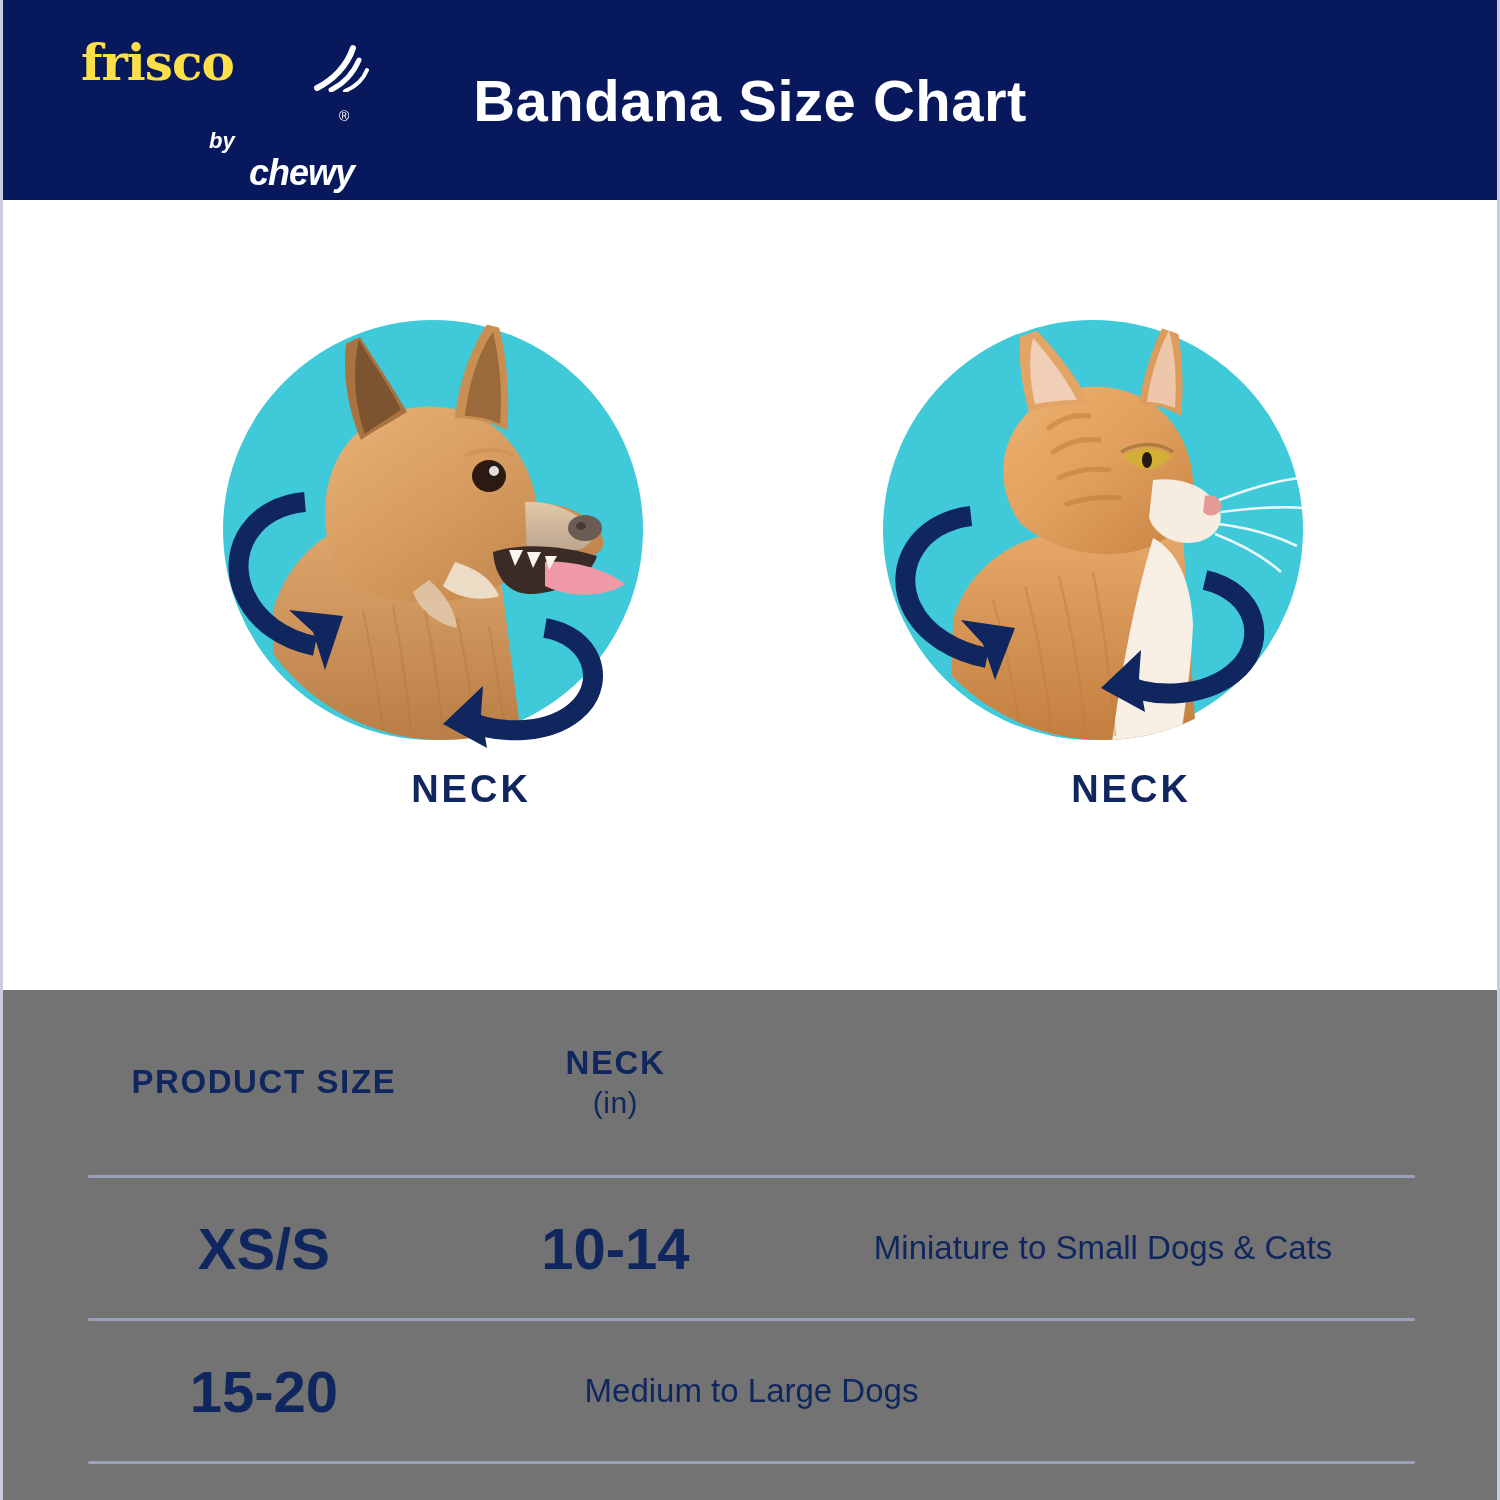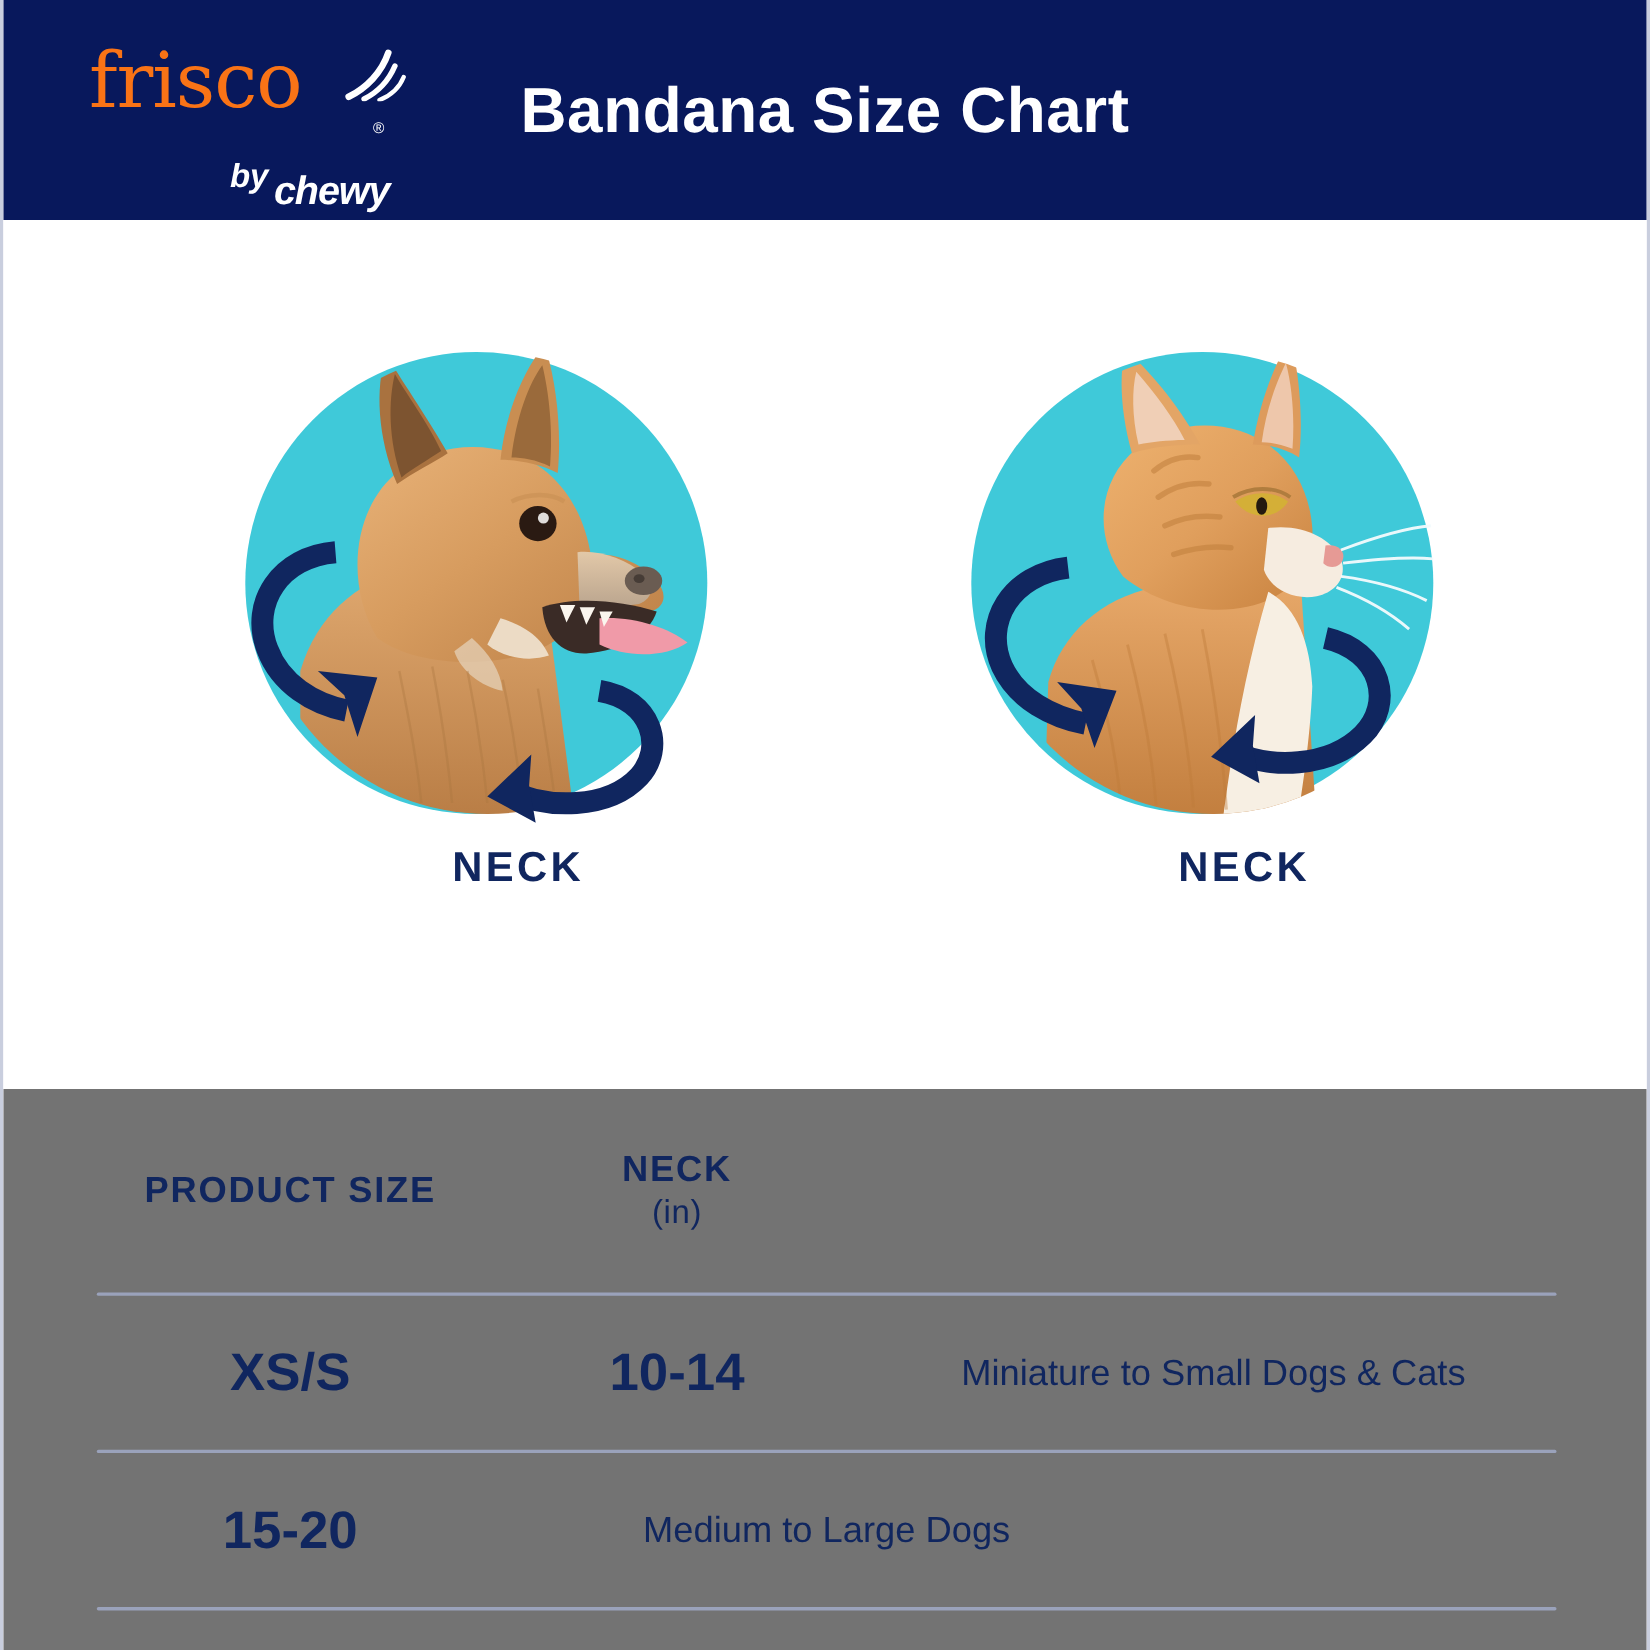--- a/index.html
+++ b/index.html
@@ -36,23 +36,23 @@
   }
   .logo-block {
     position: absolute;
     left: 78px;
     top: 36px;
     width: 300px;
     height: 128px;
   }
   .logo-wordmark {
     font-family: "DejaVu Serif", serif;
-    font-weight: normal;
-    font-size: 70px;
-    color: #f97316;
+    font-weight: bold;
+    font-size: 50px;
+    color: #fde047;
     letter-spacing: -1px;
     line-height: 1;
     position: absolute;
     left: 0;
     top: 2px;
   }
   .logo-swoosh {
     position: absolute;
     left: 232px;
     top: 8px;
@@ -64,26 +64,25 @@
     left: 258px;
     top: 72px;
     font-size: 14px;
     color: #ffffff;
     font-family: "Liberation Sans", sans-serif;
   }
   .logo-by {
     position: absolute;
     left: 128px;
     top: 92px;
-    font-size: 30px;
+    font-size: 22px;
     font-weight: bold;
     font-style: italic;
     color: #ffffff;
     font-family: "Liberation Sans", sans-serif;
-    margin-top: 16px;
   }
   .logo-chewy {
     position: absolute;
     left: 168px;
     top: 84px;
     font-size: 36px;
     font-weight: bold;
     font-style: italic;
     color: #ffffff;
     letter-spacing: -1px;
@@ -203,21 +202,21 @@
     font-family: "Liberation Sans", sans-serif;
   }
   .th-sub {
     font-size: 30px;
     font-weight: normal;
     letter-spacing: 0.5px;
     display: block;
     text-align: center;
   }
   .td-big {
-    font-size: 48px;
+    font-size: 58px;
     font-weight: bold;
     letter-spacing: 0px;
     color: #10265f;
     font-family: "Liberation Sans", sans-serif;
     margin-top: 24px;
   }
   .td-rec {
     font-size: 33px;
     font-weight: normal;
     line-height: 1.34;

